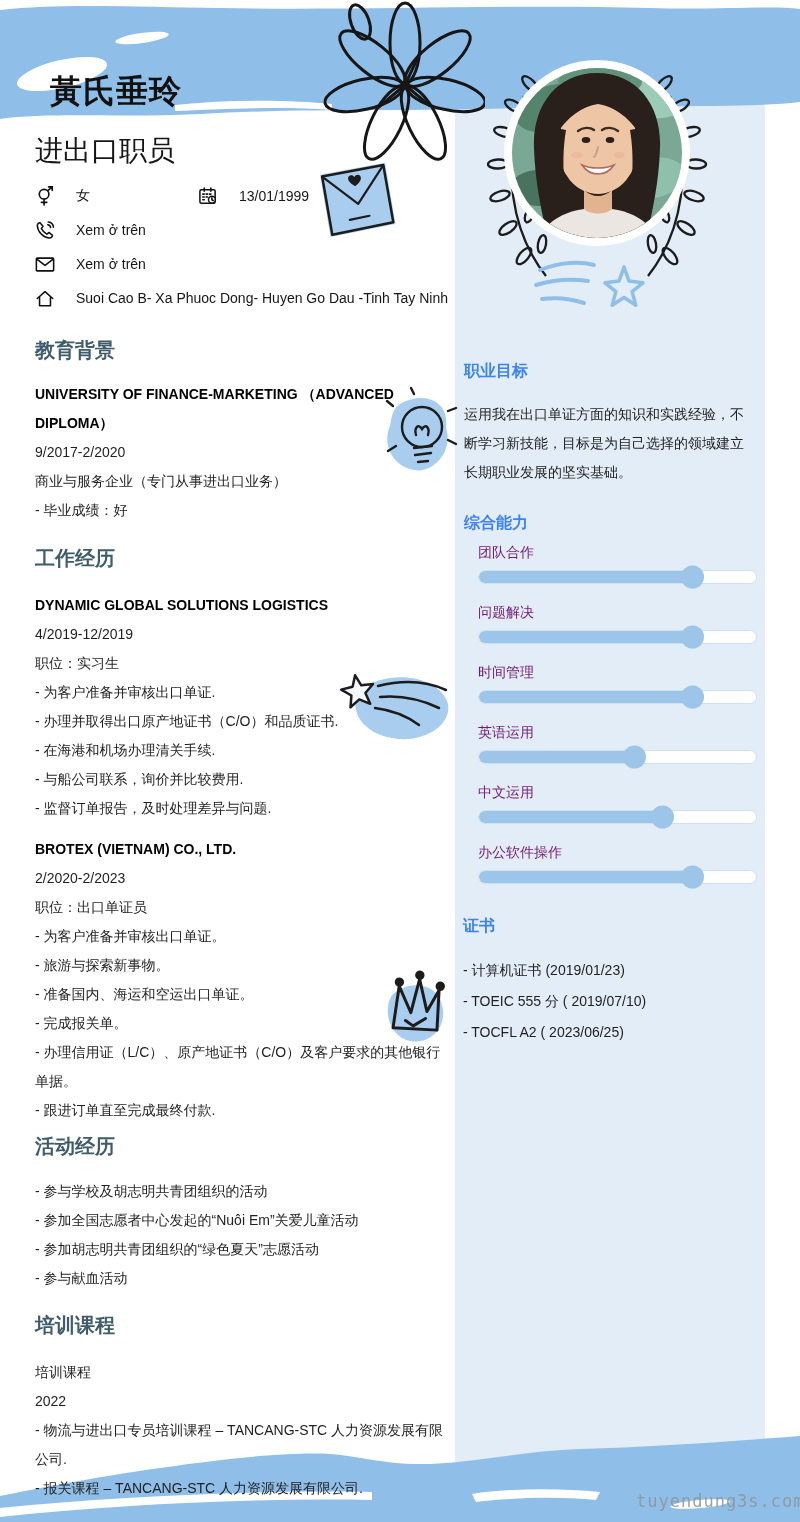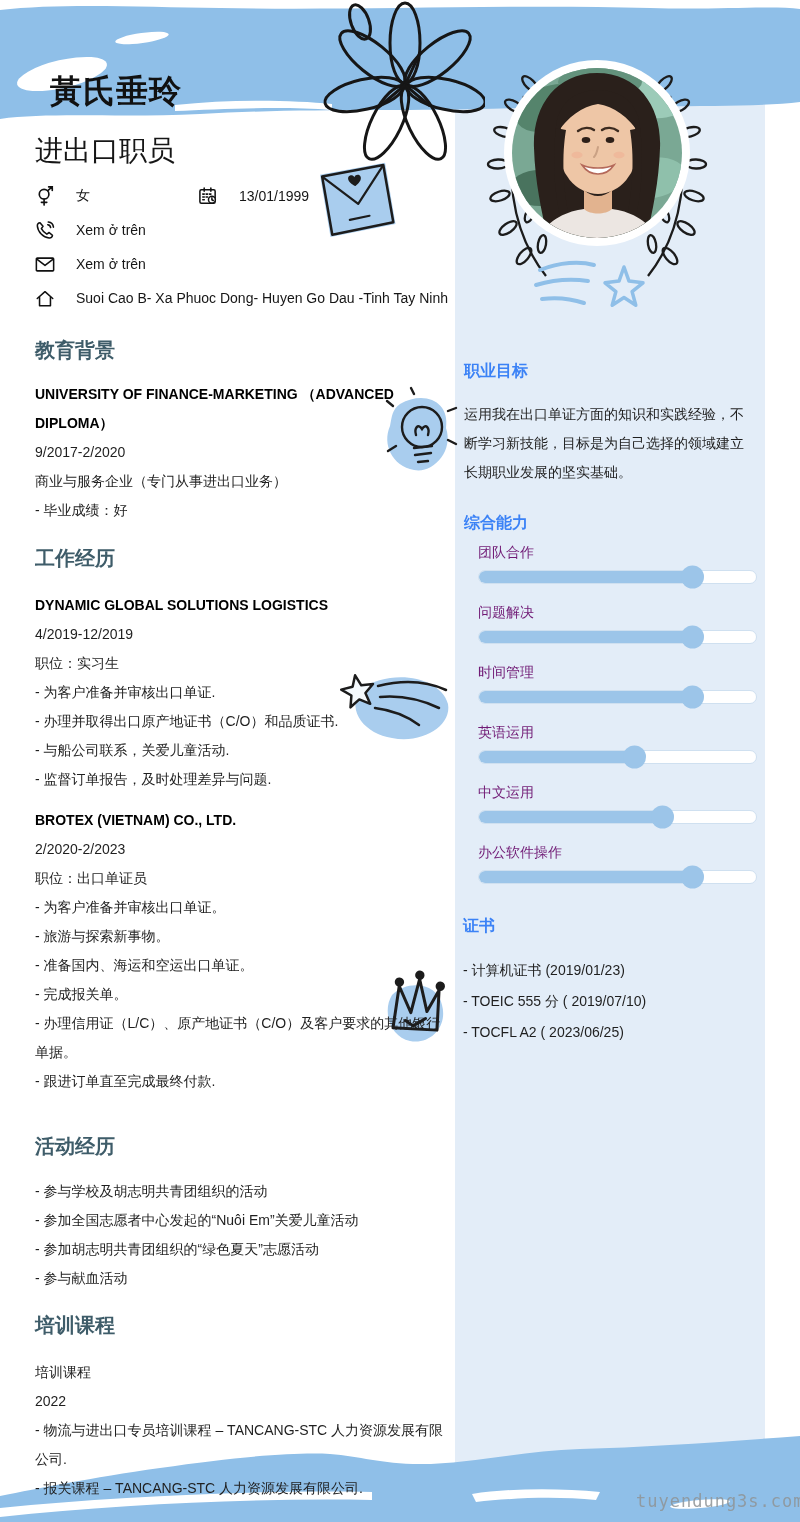--- a/index.html
+++ b/index.html
@@ -146,21 +146,22 @@
   </svg>
 
   <div class="abs leftcol" style="left:35px;top:545px;">
     <h2 class="sec-h" style="margin-bottom:20px;">工作经历</h2>
     <div>
       <p class="bt bold">DYNAMIC GLOBAL SOLUTIONS LOGISTICS</p>
       <p class="bt">4/2019-12/2019</p>
       <p class="bt">职位：实习生</p>
       <p class="bt">- 为客户准备并审核出口单证.</p>
       <p class="bt">- 办理并取得出口原产地证书（C/O）和品质证书.</p>
-      <p class="bt">- 与船公司联系，关爱儿童活动.</p>
+      <p class="bt">- 在海港和机场办理清关手续.</p>
+      <p class="bt">- 与船公司联系，询价并比较费用.</p>
       <p class="bt">- 监督订单报告，及时处理差异与问题.</p>
     </div>
     <div class="job2">
       <p class="bt bold">BROTEX (VIETNAM) CO., LTD.</p>
       <p class="bt">2/2020-2/2023</p>
       <p class="bt">职位：出口单证员</p>
       <p class="bt">- 为客户准备并审核出口单证。</p>
       <p class="bt">- 旅游与探索新事物。</p>
       <p class="bt">- 准备国内、海运和空运出口单证。</p>
       <p class="bt">- 完成报关单。</p>

